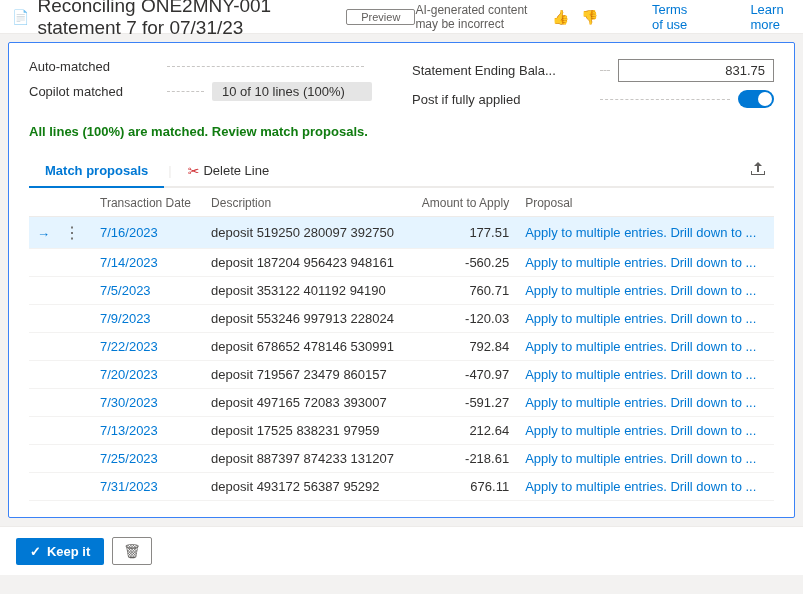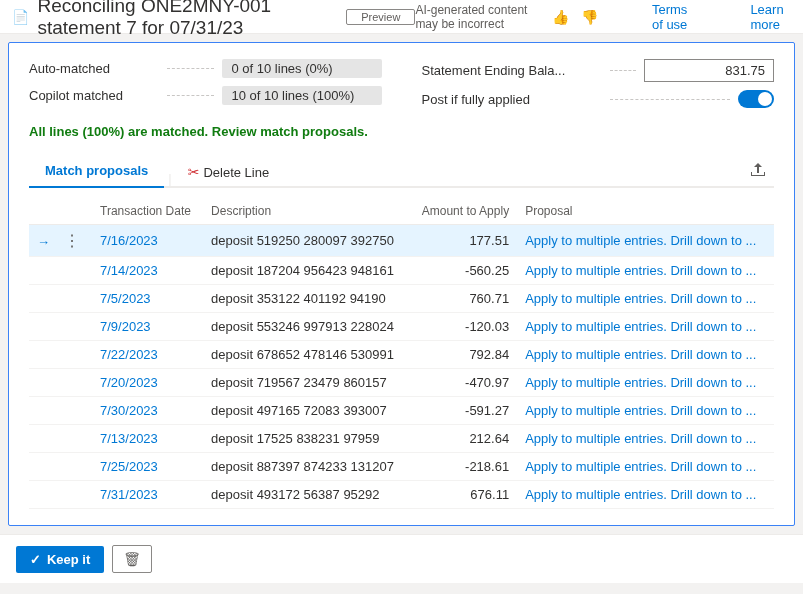--- a/index.html
+++ b/index.html
@@ -36,37 +36,37 @@
     .summary-value {
       background: #e5e5e5; border-radius: 2px; padding: 2px 10px;
       font-size: 13px; color: #323130; min-width: 160px; text-align: left;
     }
 
     .stat-row { display: flex; align-items: center; margin-bottom: 8px; }
     .stat-label { width: 180px; color: #323130; font-size: 13px; white-space: nowrap; }
     .stat-dots { flex: 1; border-bottom: 1px dashed #c8c6c4; margin: 0 8px; min-width: 10px; }
     .stat-input {
       border: 1px solid #8a8886; padding: 3px 8px; font-size: 13px;
-      width: 130px; text-align: right; color: #323130;
+      width: 156px; text-align: right; color: #323130;
     }
     .toggle-row { display: flex; }
     .toggle {
       width: 36px; height: 18px; background: #0078d4; border-radius: 9px;
       position: relative; cursor: pointer;
     }
     .toggle-knob {
       width: 14px; height: 14px; background: #fff; border-radius: 50%;
       position: absolute; top: 2px; right: 2px; transition: right 0.2s;
     }
 
     
     .matched-banner { color: #107c10; font-size: 13px; font-weight: 600; margin-bottom: 16px; }
 
     
-    .tabs-row { display: flex; align-items: flex-end; border-bottom: 2px solid #edebe9; margin-bottom: 8px; }
+    .tabs-row { display: flex; align-items: center; border-bottom: 2px solid #edebe9; margin-bottom: 0; }
     .tab {
       padding: 8px 16px; font-size: 13px; cursor: pointer; color: #323130;
       border-bottom: 2px solid transparent; margin-bottom: -2px;
     }
     .tab.active { border-bottom: 2px solid #0078d4; color: #0078d4; font-weight: 600; }
     .tab-divider { color: #edebe9; padding: 0 4px; }
     .delete-line-btn {
       display: flex; align-items: center; gap: 4px; padding: 6px 12px;
       font-size: 13px; color: #323130; cursor: pointer; border: none; background: none;
     }
@@ -117,21 +117,20 @@
   </div>
 </div>
 
 <div class="main">
 
   <div class="summary-section">
     <div class="summary-left">
       <div class="summary-row">
         <span class="summary-label">Auto-matched</span>
         <span class="summary-dots"></span>
-        <span class="summary-value">0 of 10 lines (0%)</span>
       </div>
       <div class="summary-row">
         <span class="summary-label">Copilot matched</span>
         <span class="summary-dots"></span>
         <span class="summary-value">10 of 10 lines (100%)</span>
       </div>
     </div>
     <div class="summary-right">
       <div class="stat-row">
         <span class="stat-label">Statement Ending Bala...</span>

